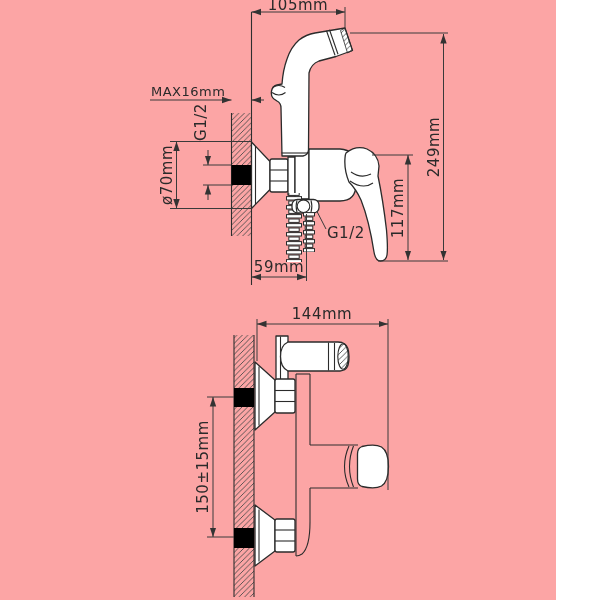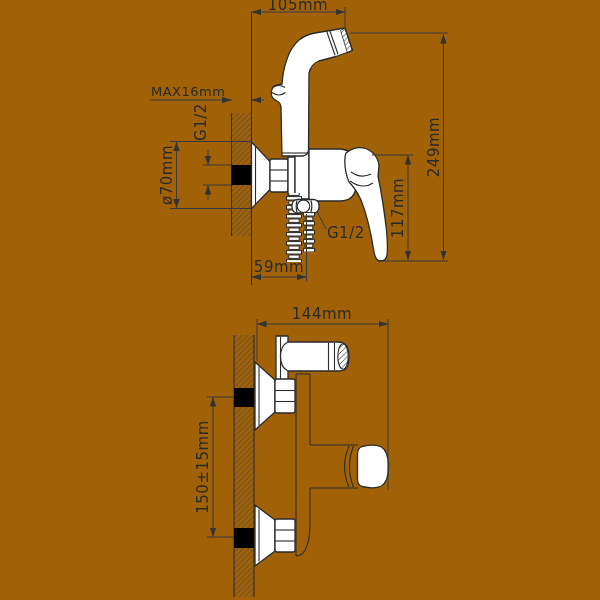--- a/index.html
+++ b/index.html
@@ -1,16 +1,16 @@
 <!DOCTYPE html>
 <html><head>
 <meta charset="utf-8">
 <style>
   html,body{margin:0;padding:0;background:#fff;}
-  .canvas{width:600px;height:600px;background:#a16207;position:relative;overflow:hidden;}
+  .canvas{width:556px;height:600px;background:#fca5a5;position:relative;overflow:hidden;}
   svg{display:block;}
   text{font-family:"DejaVu Sans","Liberation Sans",sans-serif;fill:#2a2a2a;letter-spacing:.5px;}
   .dim-label{font-size:15px;}
   .dim-label-sm{font-size:13px;}
   .part{fill:#fff;stroke:#2b2b2b;stroke-width:1.3;stroke-linejoin:round;}
   .detail{fill:none;stroke:#2b2b2b;stroke-width:1.1;}
   .dim{stroke:#3a3a3a;stroke-width:1;fill:none;}
   .wallline{stroke:#2e2e2e;stroke-width:1.1;fill:none;}
 </style>
 </head>

